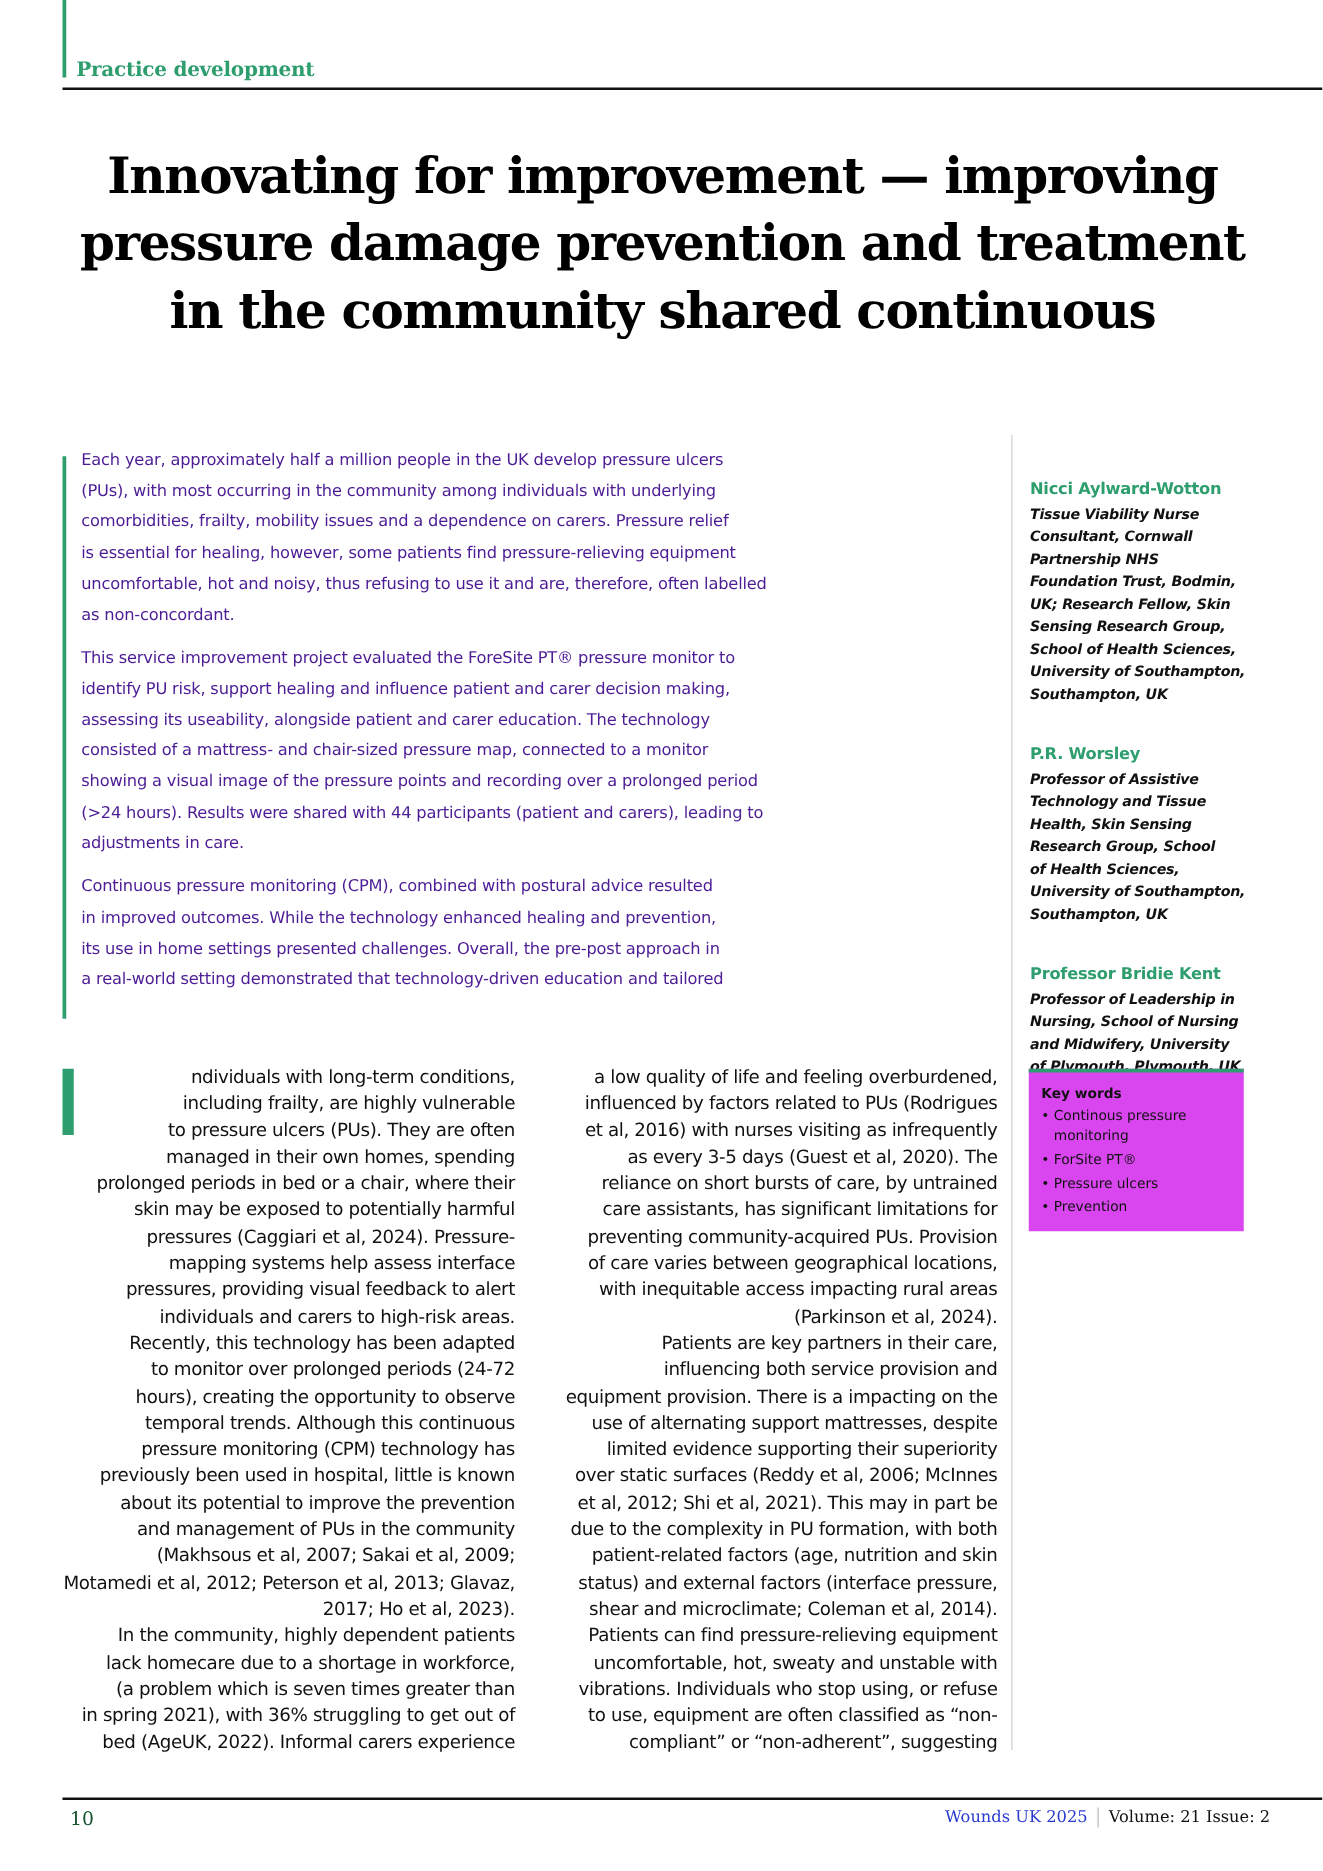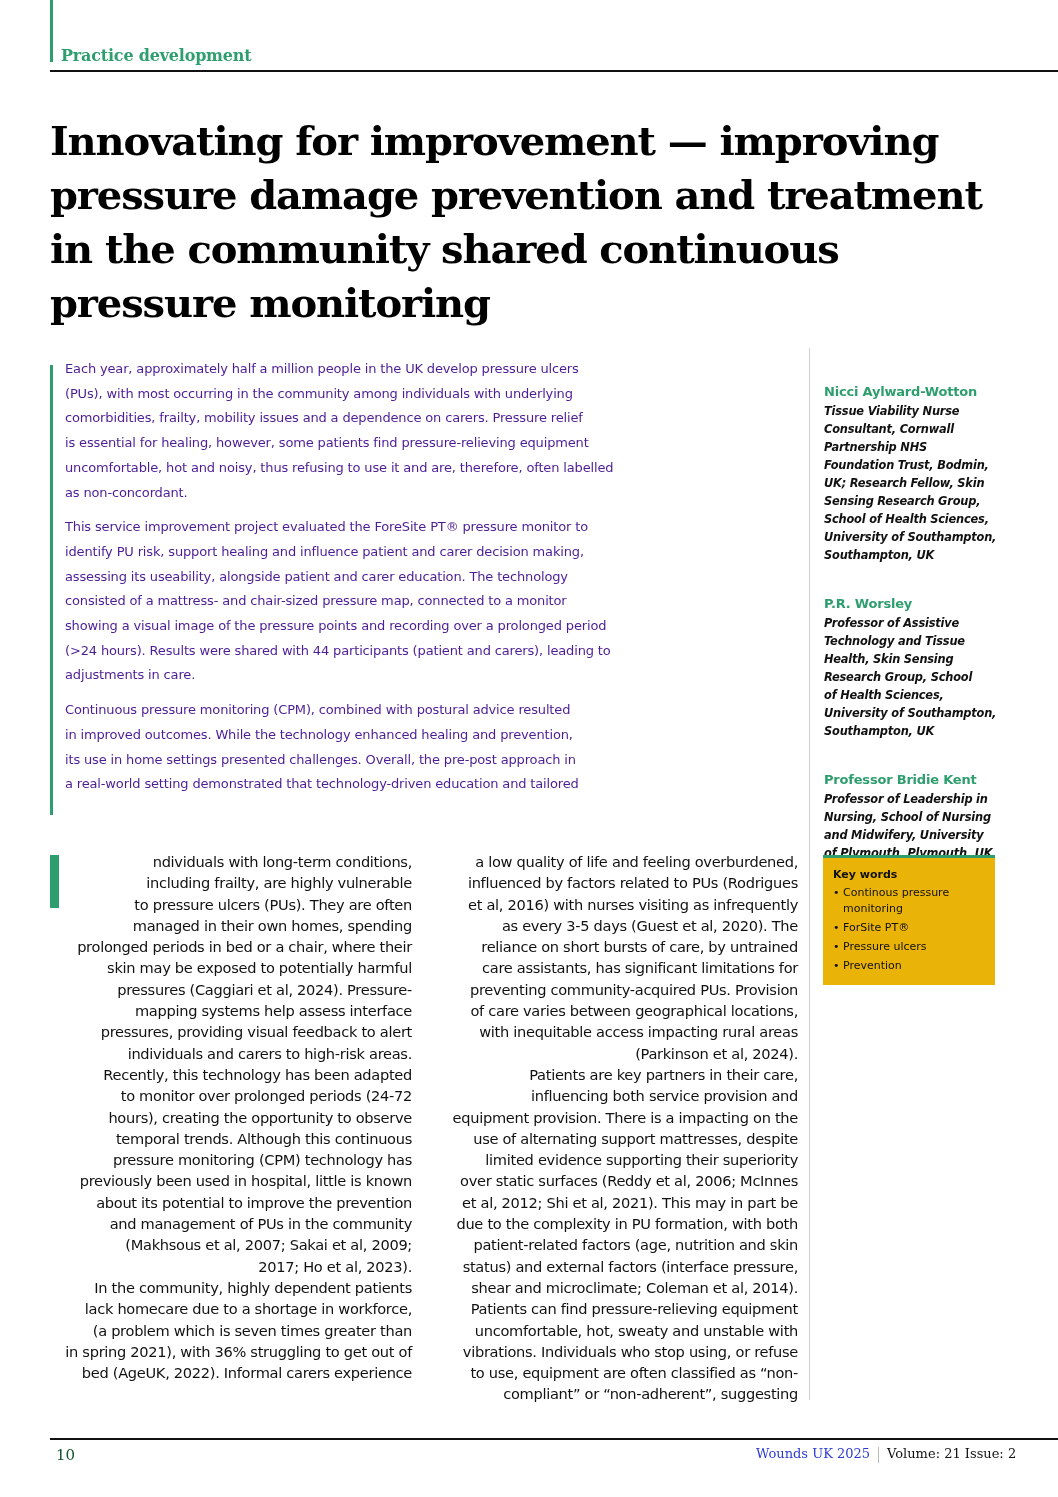--- a/index.html
+++ b/index.html
@@ -3,37 +3,37 @@
   <meta charset="utf-8">
   <style>
     * { margin: 0; padding: 0; box-sizing: border-box; }
     html, body { width: 1058px; height: 1497px; background: #ffffff; overflow: hidden; }
     body { position: relative; font-family: "DejaVu Sans", sans-serif; color: #111; }
 
     .top-accent { position: absolute; left: 50px; top: 0; width: 3px; height: 62px; background: #2e9e6e; }
     .section-label { position: absolute; left: 61px; top: 46px; font-family: "DejaVu Serif", serif; font-weight: bold; font-size: 16px; color: #2e9e6e; letter-spacing: -0.2px; }
     .header-rule { position: absolute; left: 50px; top: 70px; width: 1008px; height: 2px; background: #111; }
 
-    .title { position: absolute; left: 50px; top: 114px; width: 960px; font-family: "DejaVu Serif", serif; font-weight: bold; font-size: 40px; line-height: 54px; color: #000; letter-spacing: -1.1px; }
+    .title { position: absolute; left: 50px; top: 114px; width: 960px; font-family: "DejaVu Serif", serif; font-weight: bold; font-size: 40px; line-height: 54px; color: #000; letter-spacing: -1.1px; text-align: center; }
     .title div { white-space: nowrap; }
 
     .abstract-bar { position: absolute; left: 50px; top: 365px; width: 3px; height: 450px; background: #2e9e6e; }
     .abstract { position: absolute; left: 65px; top: 357px; width: 735px; font-size: 13px; line-height: 24.7px; color: #4c1d95; }
     .abstract .para { margin-bottom: 10px; }
     .abstract .line { white-space: nowrap; letter-spacing: -0.15px; }
 
     .v-divider { position: absolute; left: 809px; top: 348px; width: 1px; height: 1052px; background: #cfcfcf; }
 
     .authors { position: absolute; left: 824px; top: 352px; width: 230px; }
     .author { margin-bottom: 18px; margin-top: 29px; }
     .author-name { font-weight: bold; font-size: 13px; color: #2e9e6e; line-height: 21px; letter-spacing: -0.2px; }
     .author-aff { font-style: italic; font-size: 11.4px; line-height: 18px; color: #111; letter-spacing: -0.2px; font-weight: bold; }
     .author-aff div { white-space: nowrap; }
 
-    .keywords { position: absolute; left: 823px; top: 855px; width: 172px; height: 130px; background: #eab308; border-top: 3px solid #2e9e6e; padding: 10px 10px 0 10px; }
+    .keywords { position: absolute; left: 823px; top: 855px; width: 172px; height: 130px; background: #d946ef; border-top: 3px solid #2e9e6e; padding: 10px 10px 0 10px; }
     .kw-title { font-weight: bold; font-size: 11px; color: #111; margin-bottom: 4px; }
     .kw-item { position: relative; font-size: 11px; line-height: 16px; padding-left: 10px; color: #111; margin-bottom: 3px; }
     .kw-bullet { position: absolute; left: 0; top: 0; }
 
     .col { position: absolute; top: 851px; width: 362px; font-size: 14.6px; line-height: 21.3px; color: #111; }
     .col .line { white-space: nowrap; letter-spacing: -0.3px; text-align: right; }
     .col-1 { left: 50px; }
     .col-2 { left: 436px; }
     .indent { padding-left: 16px; }
     .indent-drop { padding-left: 16px; }
@@ -49,21 +49,20 @@
 <body>
 
 <div class="top-accent"></div>
 <div class="section-label">Practice development</div>
 <div class="header-rule"></div>
 
 <h1 class="title">
   <div>Innovating for improvement — improving</div>
   <div>pressure damage prevention and treatment</div>
   <div>in the community shared continuous</div>
-  <div>pressure monitoring</div>
 </h1>
 
 <div class="abstract-bar"></div>
 <div class="abstract" id="abstract">
     <div class="para">
       <div class="line">Each year, approximately half a million people in the UK develop pressure ulcers</div>
       <div class="line">(PUs), with most occurring in the community among individuals with underlying</div>
       <div class="line">comorbidities, frailty, mobility issues and a dependence on carers. Pressure relief</div>
       <div class="line">is essential for healing, however, some patients find pressure-relieving equipment</div>
       <div class="line">uncomfortable, hot and noisy, thus refusing to use it and are, therefore, often labelled</div>
@@ -163,20 +162,21 @@
     <div class="line">individuals and carers to high-risk areas.</div>
     <div class="line">Recently, this technology has been adapted</div>
     <div class="line">to monitor over prolonged periods (24-72</div>
     <div class="line">hours), creating the opportunity to observe</div>
     <div class="line">temporal trends. Although this continuous</div>
     <div class="line">pressure monitoring (CPM) technology has</div>
     <div class="line">previously been used in hospital, little is known</div>
     <div class="line">about its potential to improve the prevention</div>
     <div class="line">and management of PUs in the community</div>
     <div class="line">(Makhsous et al, 2007; Sakai et al, 2009;</div>
+    <div class="line">Motamedi et al, 2012; Peterson et al, 2013; Glavaz,</div>
     <div class="line">2017; Ho et al, 2023).</div>
     <div class="line indent">In the community, highly dependent patients</div>
     <div class="line">lack homecare due to a shortage in workforce,</div>
     <div class="line">(a problem which is seven times greater than</div>
     <div class="line">in spring 2021), with 36% struggling to get out of</div>
     <div class="line">bed (AgeUK, 2022). Informal carers experience</div>
   </div>
 <div class="col col-2" id="col2">
     <div class="line">a low quality of life and feeling overburdened,</div>
     <div class="line">influenced by factors related to PUs (Rodrigues</div>

